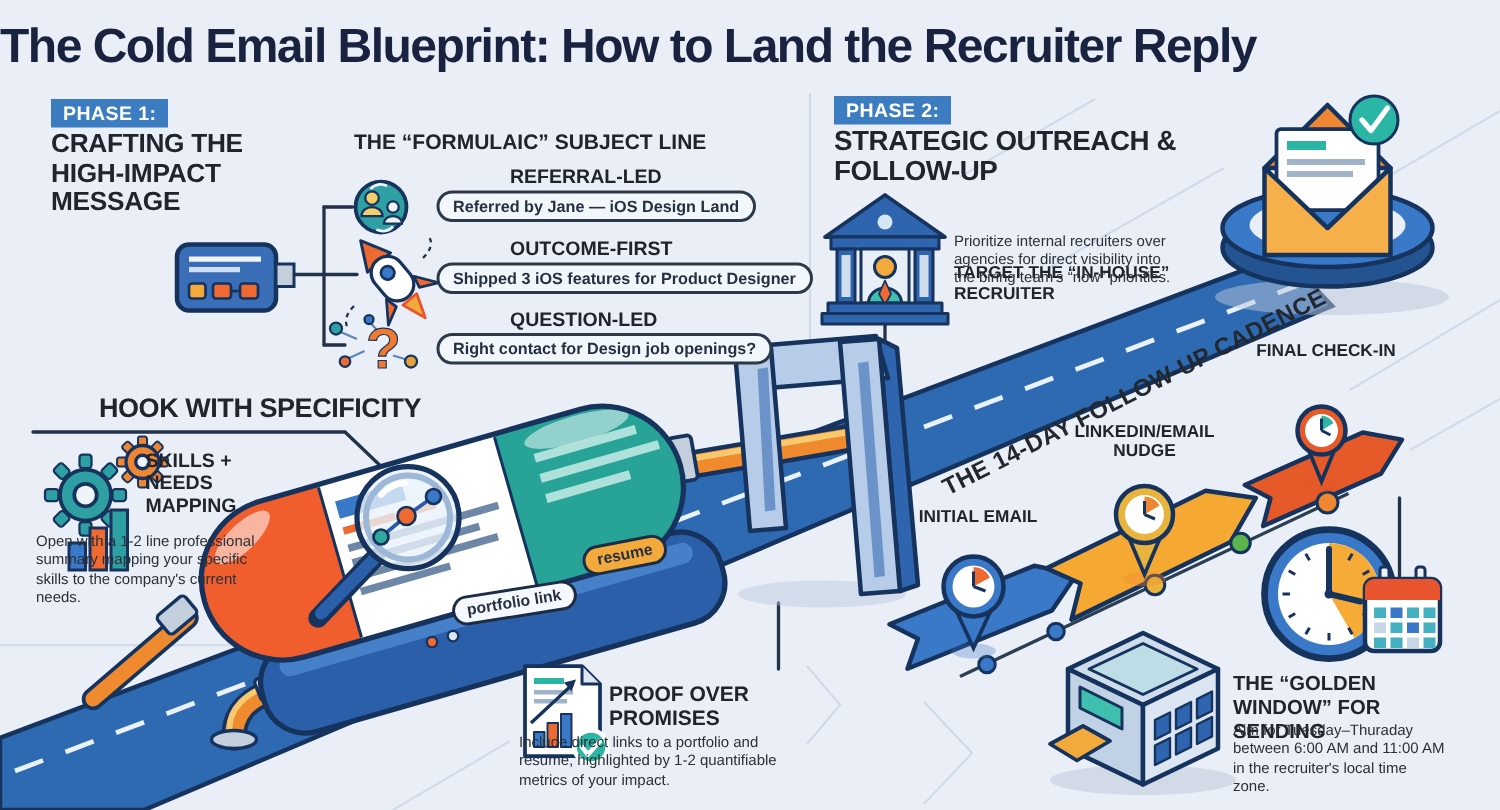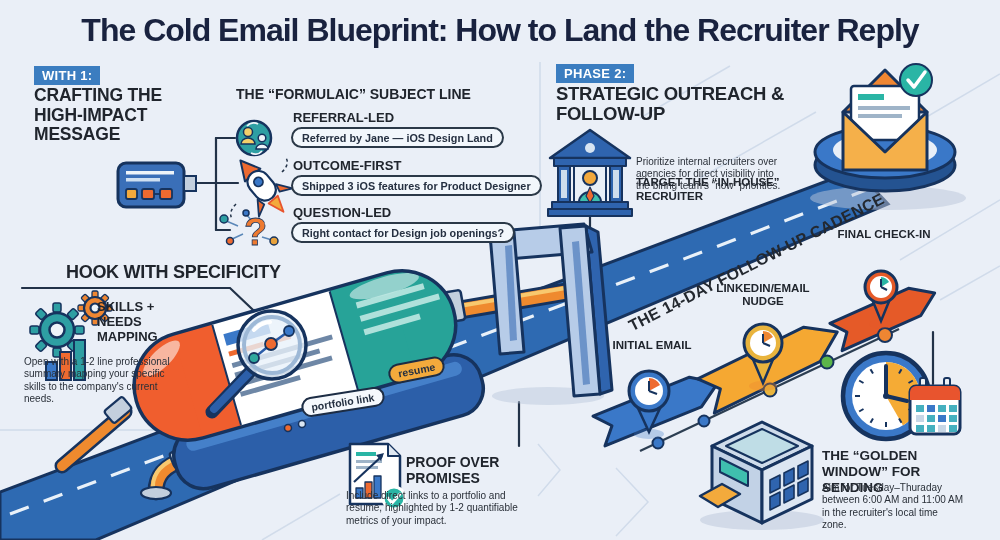--- a/index.html
+++ b/index.html
@@ -4,32 +4,32 @@
 <style>
   html,body{margin:0;padding:0;}
   body{
     width:1000px;height:540px;position:relative;overflow:hidden;
     background:#eaeff7;
     font-family:"Liberation Sans","DejaVu Sans",sans-serif;
     color:#23282f;
   }
   .abs{position:absolute;}
   .title{
-    left:0;right:0;top:12px;text-align:center;
+    left:0;right:0;top:12px;
     font-size:32px;font-weight:800;letter-spacing:-1px;color:#19223f;
   }
   .badge{
     background:#3b7dc0;color:#fff;font-weight:700;font-size:13px;
     padding:2px 8px;letter-spacing:.3px;
   }
   .h-xl{font-size:17.5px;font-weight:800;line-height:1.12;color:#20252d;letter-spacing:-.2px;}
   .h-lg{font-size:18.5px;font-weight:800;line-height:1.1;color:#20252d;letter-spacing:-.3px;}
   .h-hook{font-size:18px;font-weight:800;color:#20252d;letter-spacing:-.3px;margin-left:44px;}
   .h-md{font-size:14px;font-weight:800;color:#20252d;}
-  .h-sm{font-size:13px;font-weight:800;color:#20252d;}
+  .h-sm{font-size:13px;font-weight:800;color:#20252d;margin-left:47px;}
   .h-xs{font-size:11.5px;font-weight:800;color:#20252d;line-height:1.18;margin-top:48px;}
   .body-txt{font-size:10px;line-height:1.24;color:#2a3039;font-weight:400;}
   .body-xs{font-size:10px;line-height:1.22;color:#2a3039;font-weight:500;}
   .pill{
     display:inline-block;white-space:nowrap;
     border:2px solid #2b3948;border-radius:12px;background:#f2f7fc;
     padding:2.5px 9px;font-size:10.8px;font-weight:600;color:#253041;
   }
   .day-block{text-align:center;}
   .day-line{font-size:15.5px;font-weight:800;color:#20252d;}
@@ -401,21 +401,21 @@
     <rect x="374" y="476" width="7" height="22" fill="#3a78c8" stroke="#16335e" stroke-width="1.3"></rect>
     <path d="M354,482 L382,456" stroke="#16335e" stroke-width="2.2" fill="none"></path>
     <path d="M384,453 l-8,2 5,6 z" fill="#16335e"></path>
     <circle cx="394" cy="498" r="11" fill="#2ab5a5" stroke="#ffffff" stroke-width="3"></circle>
     <path d="M388,498 l4,5 8,-9" stroke="#ffffff" stroke-width="3" fill="none" stroke-linecap="round"></path>
   </g>
 </svg>
 
 <div class="abs title txt-layer">The Cold Email Blueprint: How to Land the Recruiter Reply</div>
 
-<div class="abs badge txt-layer" style="left:34px;top:66px;">WITH 1:</div>
+<div class="abs badge txt-layer" style="left:34px;top:66px;">PHASE 1:</div>
 <div class="abs h-xl txt-layer" style="left:34px;top:86px;width:158px;">CRAFTING THE HIGH-IMPACT MESSAGE</div>
 
 <div class="abs h-md txt-layer" style="left:236px;top:86px;">THE “FORMULAIC” SUBJECT LINE</div>
 
 <div class="abs h-sm txt-layer" style="left:293px;top:110px;">REFERRAL-LED</div>
 <div class="abs txt-layer" style="left:291px;top:127px;"><span class="pill">Referred by Jane — iOS Design Land</span></div>
 
 <div class="abs h-sm txt-layer" style="left:293px;top:158px;">OUTCOME-FIRST</div>
 <div class="abs txt-layer" style="left:291px;top:175px;"><span class="pill">Shipped 3 iOS features for Product Designer</span></div>
 

